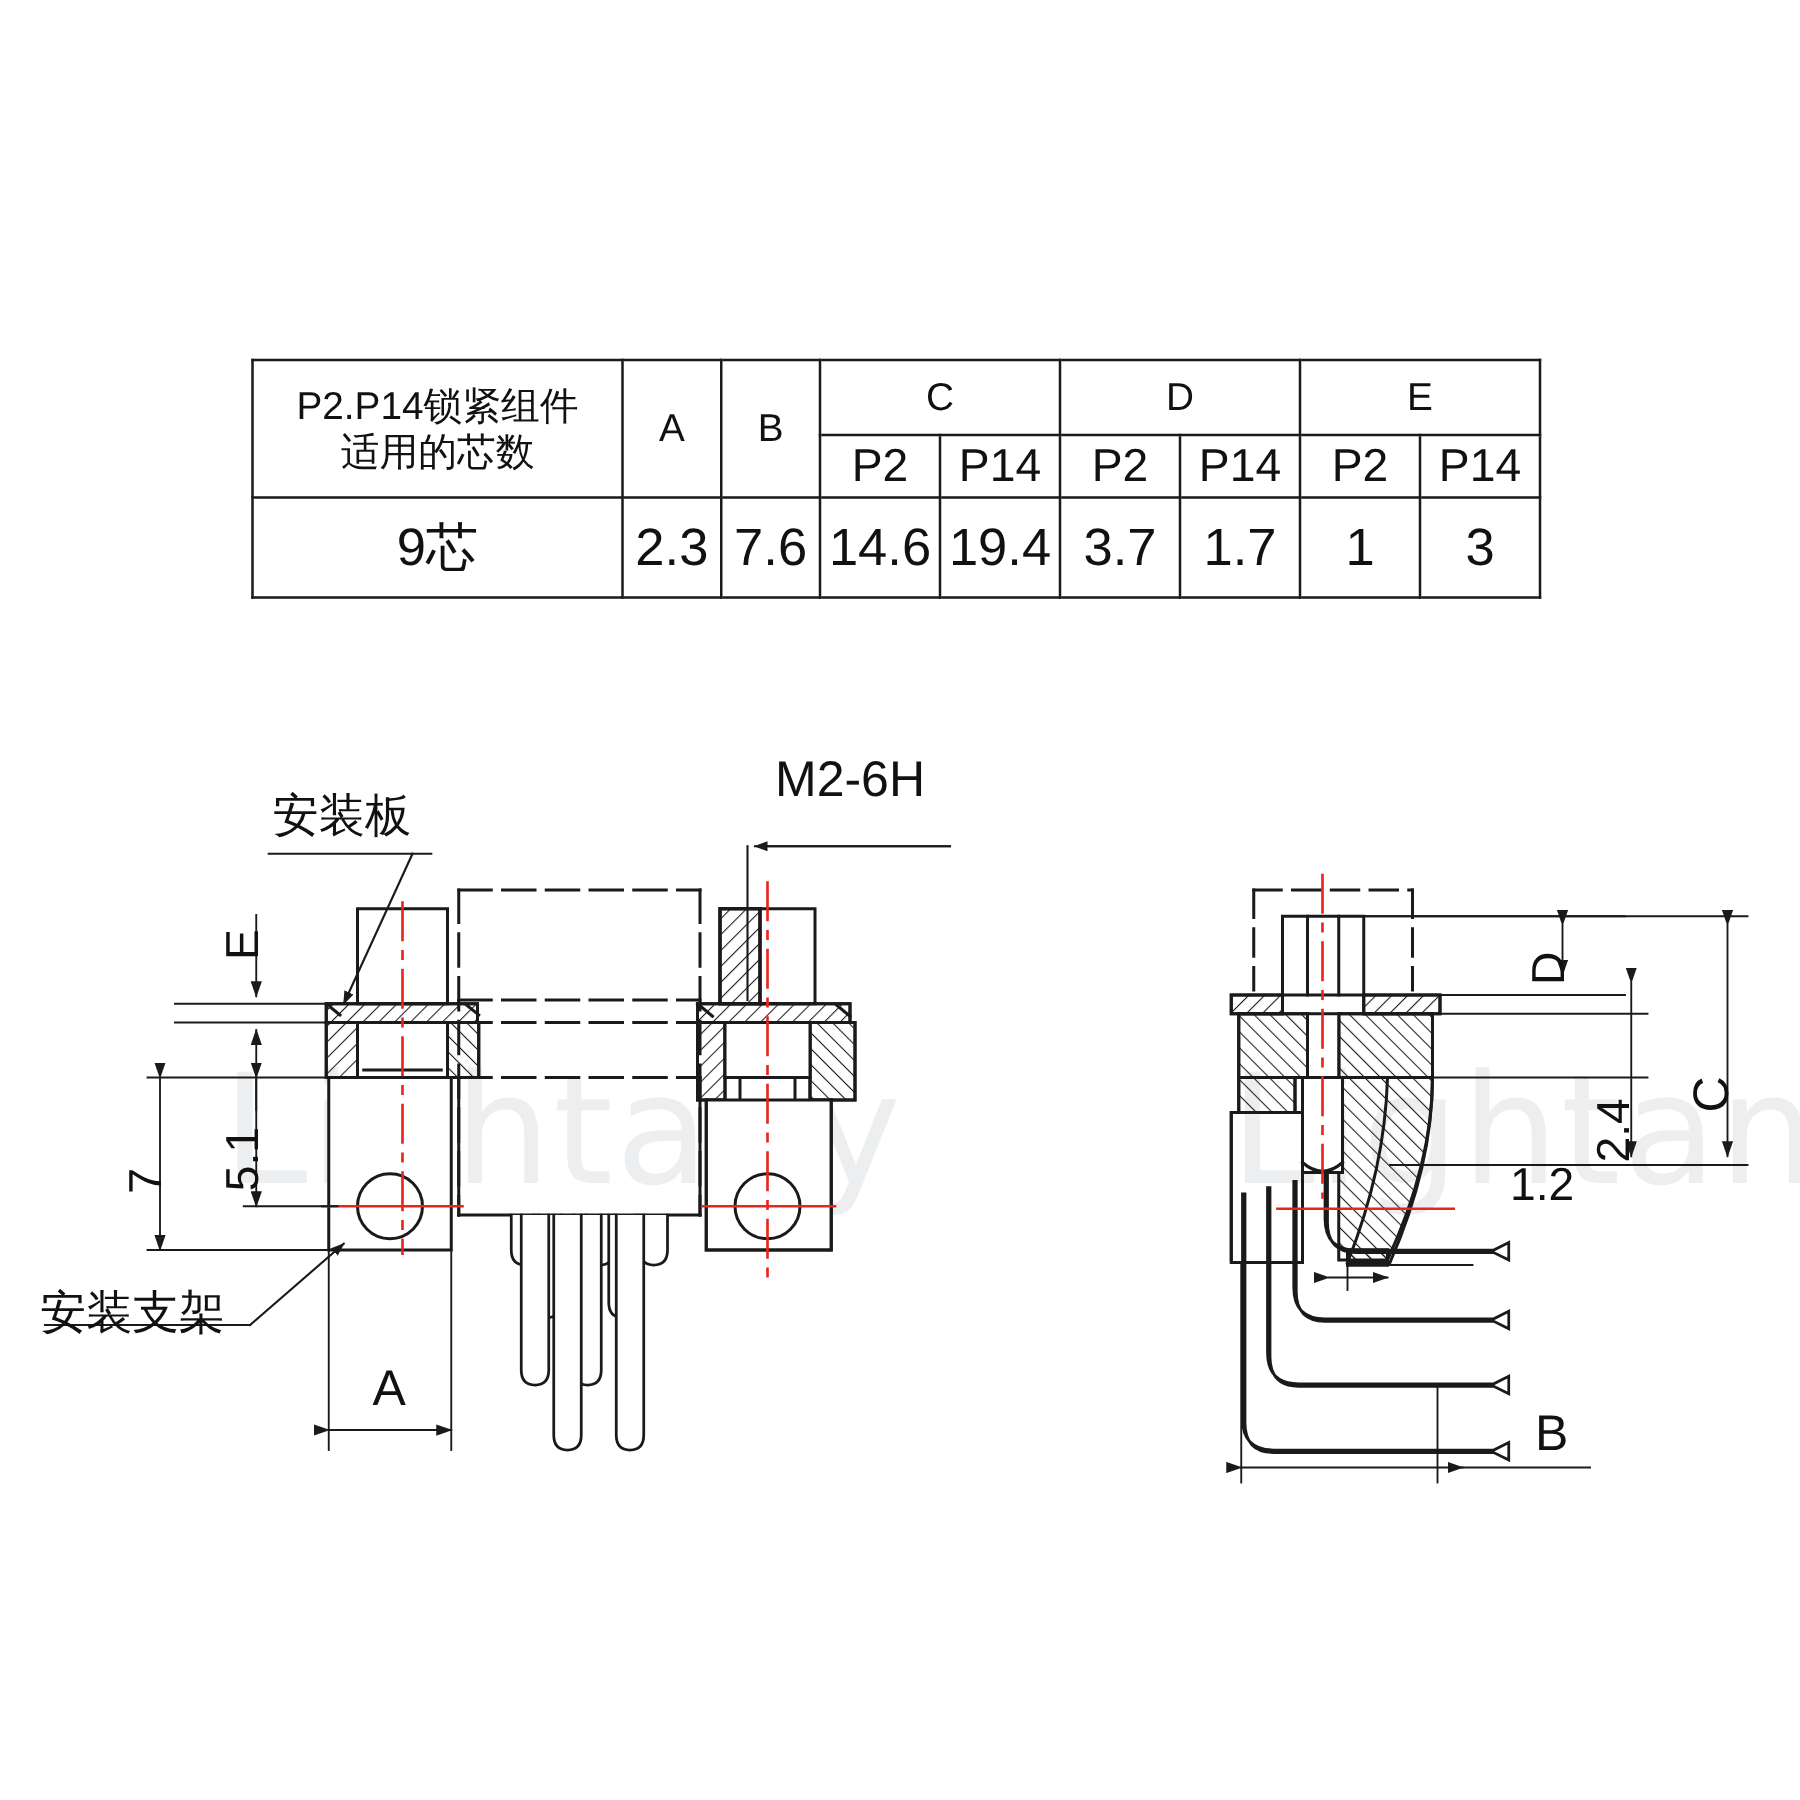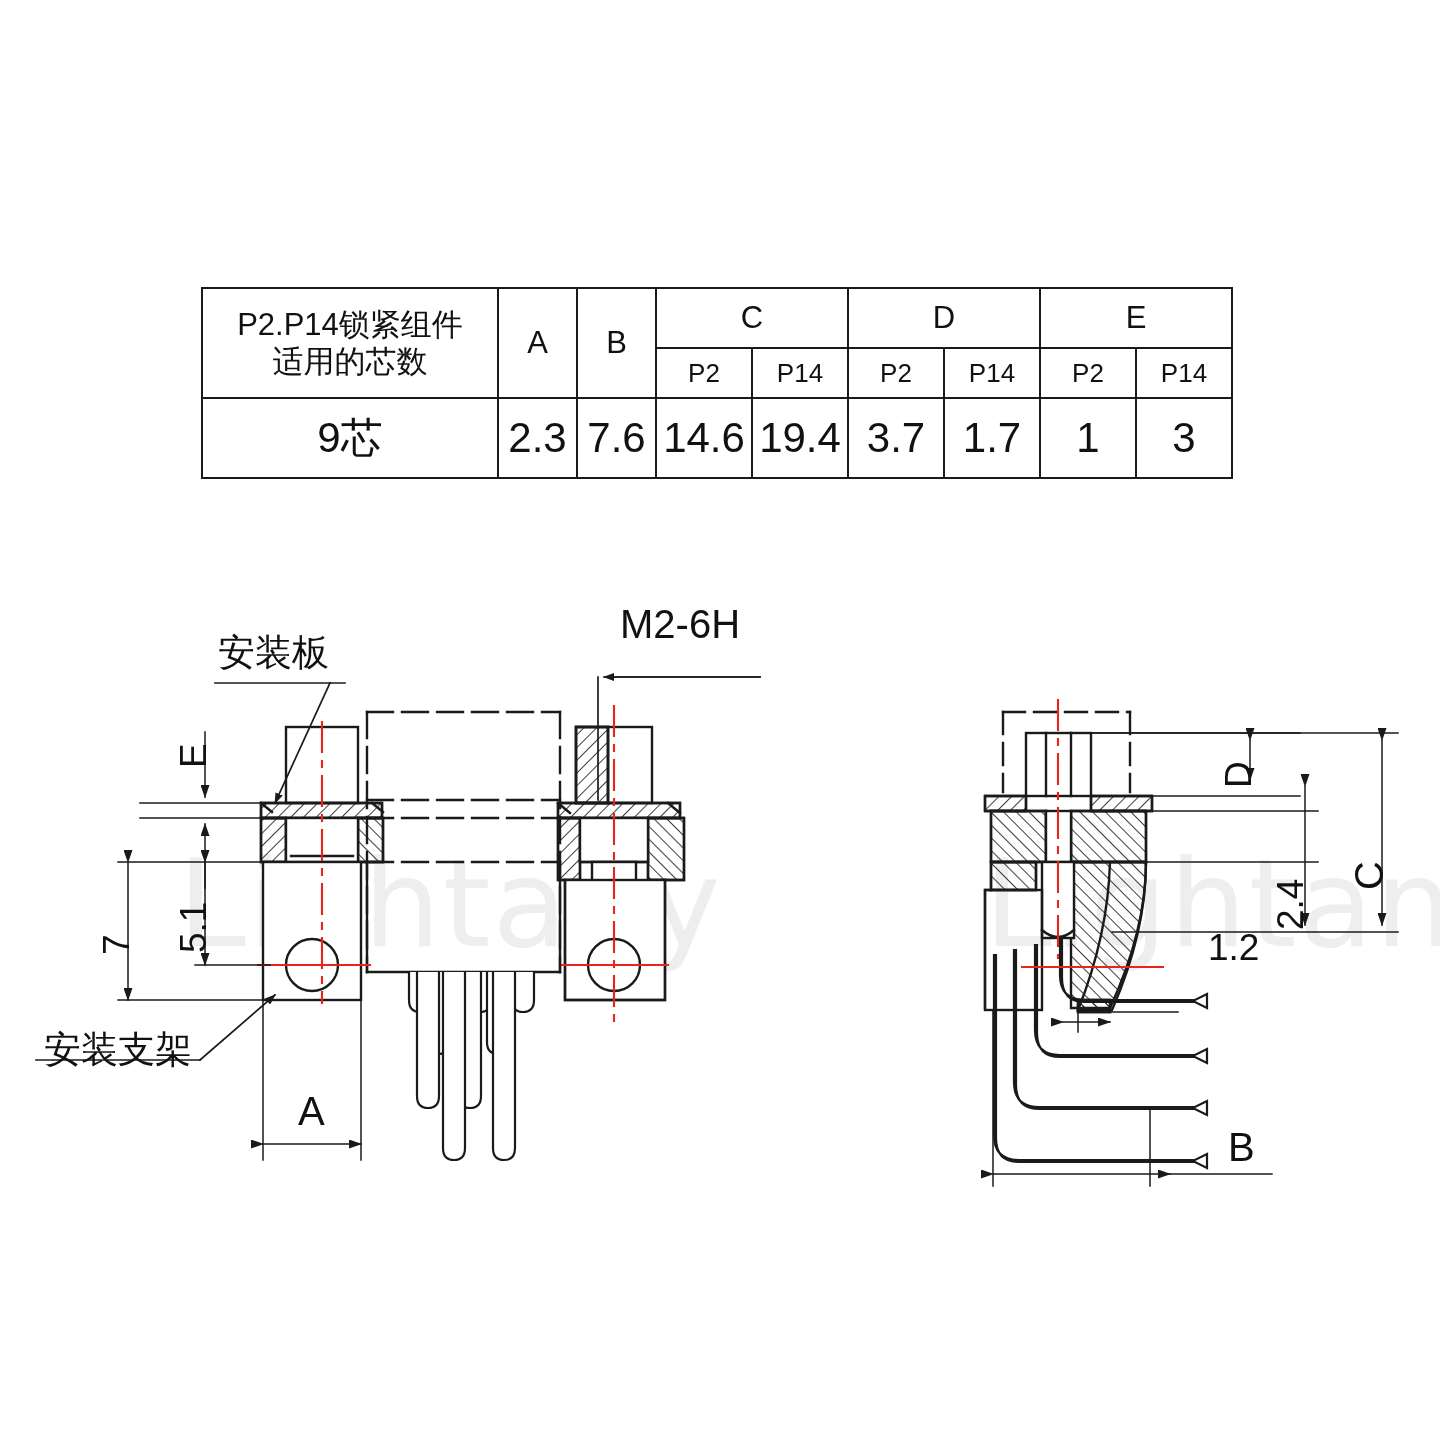--- a/index.html
+++ b/index.html
@@ -6,21 +6,21 @@
   body{width:1440px;height:1440px;position:relative;overflow:hidden;
        font-family:"Liberation Sans","DejaVu Sans",sans-serif;color:#1a1a1a;}
 
   
   #spec-table{position:absolute;left:201px;top:262px;width:1032px;
               border-collapse:collapse;table-layout:fixed;margin-top:25px;}
   #spec-table td,#spec-table th{
       border:2px solid #1a1a1a;text-align:center;vertical-align:middle;
       font-weight:400;color:#111;padding:0;}
   .c-head{font-size:31px;line-height:1.18;height:58px;}
-  .c-sub{font-size:26px;height:48px;border-radius:12px;}
+  .c-sub{font-size:37px;height:48px;border-radius:12px;}
   .c-name{font-size:31px;line-height:1.2;}
   .c-val{font-size:42px;height:78px;}
   .w-name{width:294px;}
   .w-ab{width:77px;}
   .w-sub{width:97px;}
 
   
   #drawing{position:absolute;left:0;top:0;width:1440px;height:1440px;}
 
   
@@ -313,21 +313,21 @@
       <path d="M1150,1110 L1150,1186"></path>
       <path d="M1170,1174 L1272,1174"></path>
     </g>
   </g>
 
   </g>
 </svg>
 
 <div class="lbl lbl-cn" style="left:218px;top:628px;">安装板</div>
 
-<div class="lbl lbl-cn" style="left:44px;top:1025px;font-family:Liberation Mono, monospace;">安装支架</div>
+<div class="lbl lbl-cn" style="left:32px;top:1025px;font-family:Liberation Mono, monospace;">安装支架</div>
 
 <div class="lbl" style="left:620px;top:602px;font-size:40px;">M2-6H</div>
 
 <div class="lbl rot90" style="left:173px;top:768px;font-size:37px;">E</div>
 
 <div class="lbl rot90" style="left:96px;top:955px;font-size:37px;">7</div>
 
 <div class="lbl rot90" style="left:173px;top:953px;font-size:37px;">5.1</div>
 
 <div class="lbl" style="left:298px;top:1089px;font-size:40px;">A</div>

